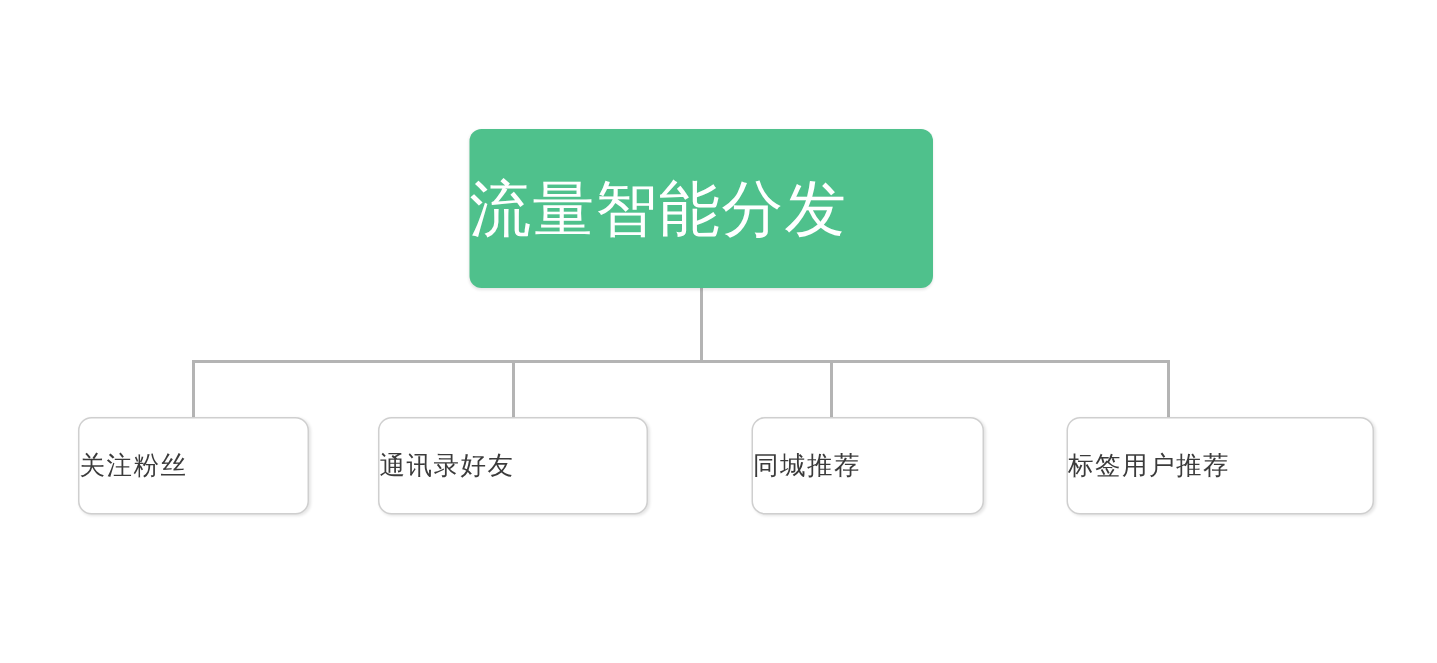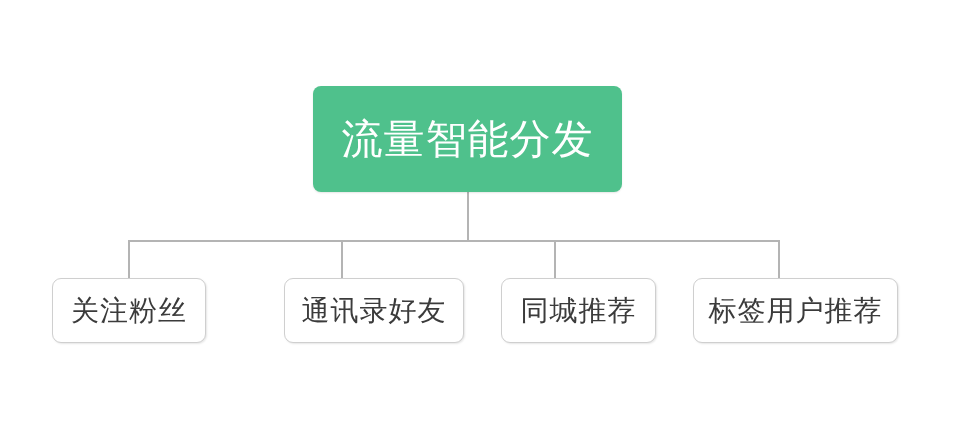--- a/index.html
+++ b/index.html
@@ -25,21 +25,21 @@
     width: 958px;
     height: 442px;
     pointer-events: none;
   }
   
   .node {
     position: absolute;
     box-sizing: border-box;
     display: flex;
     align-items: center;
-    justify-content: center;
+    justify-content: flex-start;
     text-align: center;
     white-space: nowrap;
   }
   .node-root {
     left: 313px;
     top: 86px;
     width: 309px;
     height: 106px;
     background: #4fc18c;
     border-radius: 8px;
@@ -48,28 +48,28 @@
     letter-spacing: 1px;
     box-shadow: 0 1px 2px rgba(0,0,0,0.10);
   }
   .node-child {
     top: 278px;
     height: 65px;
     background: #ffffff;
     border: 1px solid #cfcfcf;
     border-radius: 9px;
     color: #3b3b3b;
-    font-size: 28px;
+    font-size: 17px;
     letter-spacing: 1px;
     box-shadow: 1px 1px 2px rgba(0,0,0,0.10);
   }
   .child-1 { left: 52px;  width: 154px; }
   .child-2 { left: 252px; width: 180px; }
   .child-3 { left: 501px; width: 155px; }
-  .child-4 { left: 693px; width: 205px; }
+  .child-4 { left: 711px; width: 205px; }
 
   .node-label { display: block; }
 </style>
 </head>
 <body>
 
 <div id="canvas" style="--bg: #ffffff;">
 
   <svg id="connectors" viewBox="0 0 958 442" width="958" height="442" aria-hidden="true">
     <g stroke="#b4b4b4" stroke-width="2" fill="none" shape-rendering="crispEdges">
@@ -83,21 +83,21 @@
   </svg>
 
   <div class="node node-root" style="background: rgb(79, 193, 140); color: rgb(255, 255, 255);">
     <span class="node-label">流量智能分发</span>
   </div>
 
   <div class="node node-child child-1" style="background: rgb(255, 255, 255); border-color: rgb(207, 207, 207); color: rgb(59, 59, 59);">
     <span class="node-label">关注粉丝</span>
   </div>
 
-  <div class="node node-child child-2" style="background: rgb(255, 255, 255); border-color: rgb(207, 207, 207); color: rgb(59, 59, 59); margin-left: 32px;">
+  <div class="node node-child child-2" style="background: rgb(255, 255, 255); border-color: rgb(207, 207, 207); color: rgb(59, 59, 59);">
     <span class="node-label">通讯录好友</span>
   </div>
 
   <div class="node node-child child-3" style="background: rgb(255, 255, 255); border-color: rgb(207, 207, 207); color: rgb(59, 59, 59);">
     <span class="node-label">同城推荐</span>
   </div>
 
   <div class="node node-child child-4" style="background: rgb(255, 255, 255); border-color: rgb(207, 207, 207); color: rgb(59, 59, 59);">
     <span class="node-label">标签用户推荐</span>
   </div>

